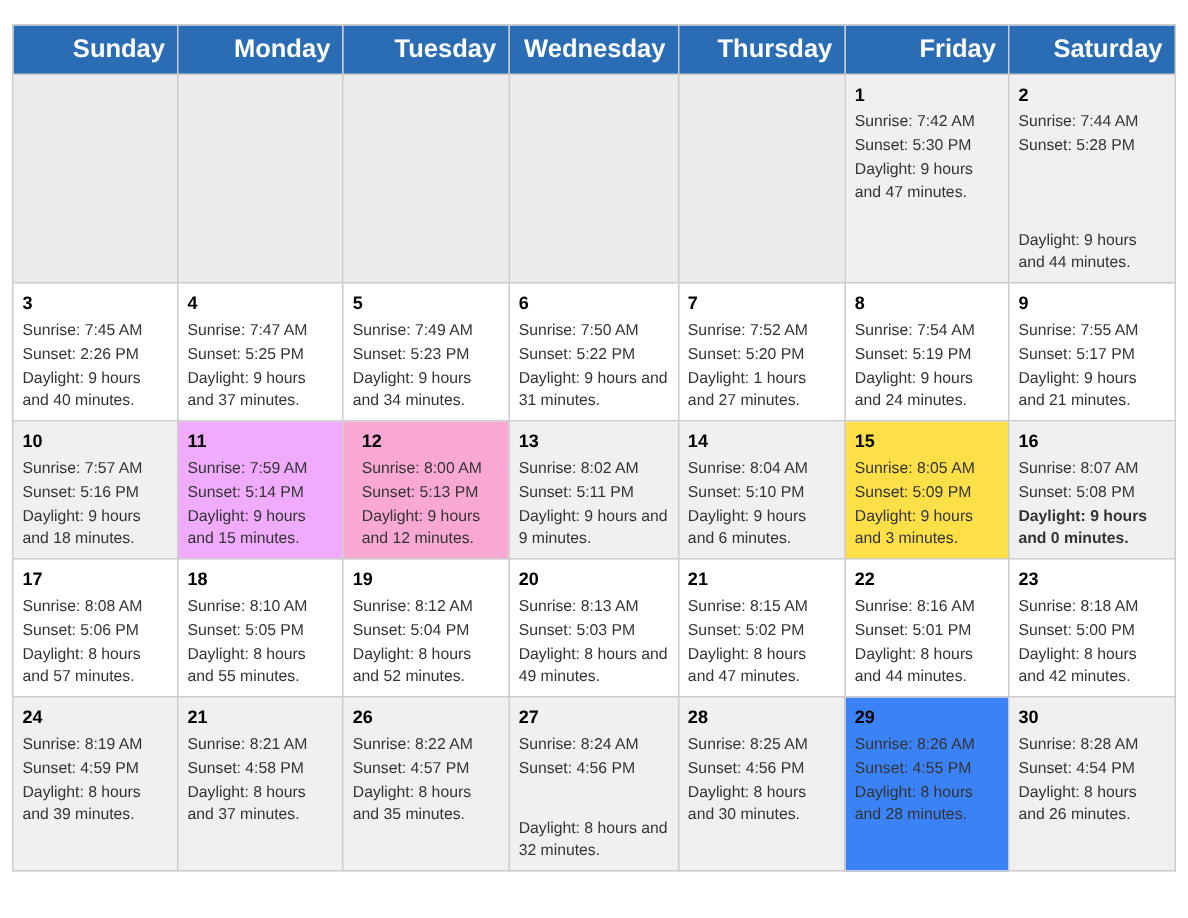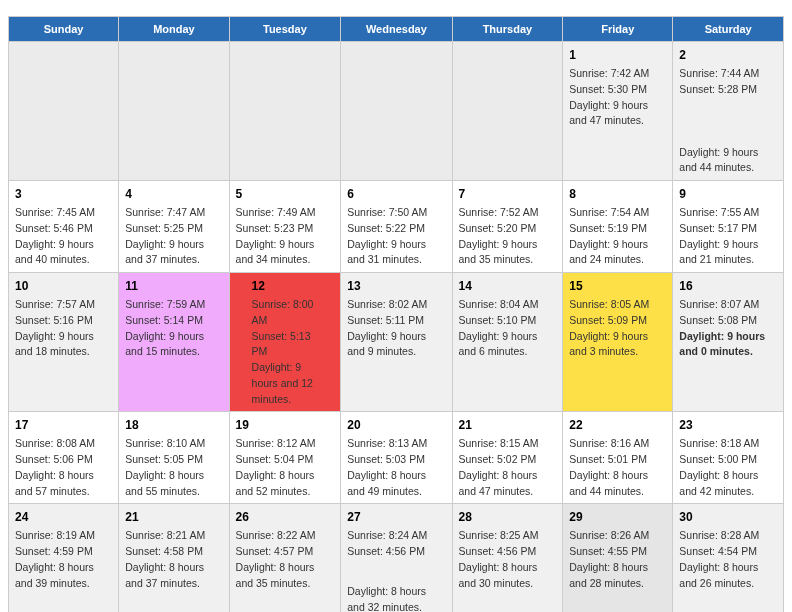--- a/index.html
+++ b/index.html
@@ -5,21 +5,21 @@
     * { box-sizing: border-box; margin: 0; padding: 0; }
     body { font-family: Arial, sans-serif; background: #fff; width: 792px; min-height: 612px; }
     
     .header { display: flex; justify-content: space-between; align-items: flex-start; padding: 18px 24px 8px 24px; }
     .logo { display: flex; align-items: center; }
     
     .title-block { text-align: right; }
     .month-title { font-size: 36px; font-weight: bold; color: #333; }
     .location { font-size: 16px; color: #555; }
     
-    .day-header { background: #2a6db5; color: #fff; text-align: center; padding: 6px 8px; font-size: 11px; font-weight: bold; border: 1px solid #ccc; }
+    .day-header { background: #2a6db5; color: #fff; text-align: right; padding: 6px 8px; font-size: 17px; font-weight: bold; border: 1px solid #ccc; }
     
     table { border-collapse: collapse; width: calc(100% - 16px); margin: 0 8px; }
     td, th { border: 1px solid #ccc; }
   </style>
 </head>
 <body>
 
 <div class="header">
   <div class="logo">
   
@@ -59,21 +59,21 @@
           <span style="font-weight: bold; font-size: 12px; display: block; margin-bottom: 2px;">2</span>
           <div style="color: rgb(51, 51, 51);">Sunrise: 7:44 AM</div>
           <div style="color: rgb(51, 51, 51);">Sunset: 5:28 PM</div>
           <div style="color: rgb(51, 51, 51); margin-top: 47px;">Daylight: 9 hours and 44 minutes.</div>
         </td>
       </tr>
       <tr>
         <td style="vertical-align: top; padding: 4px 6px; width: 113px; min-height: 80px; font-size: 10.5px; line-height: 1.5; border: 1px solid rgb(204, 204, 204); background: rgb(255, 255, 255);">
           <span style="font-weight: bold; font-size: 12px; display: block; margin-bottom: 2px;">3</span>
           <div style="color: rgb(51, 51, 51);">Sunrise: 7:45 AM</div>
-          <div style="color: rgb(51, 51, 51);">Sunset: 5:46 PM</div>
+          <div style="color: rgb(51, 51, 51);">Sunset: 2:26 PM</div>
           <div style="color: rgb(51, 51, 51);">Daylight: 9 hours and 40 minutes.</div>
         </td>
         <td style="vertical-align: top; padding: 4px 6px; width: 113px; min-height: 80px; font-size: 10.5px; line-height: 1.5; border: 1px solid rgb(204, 204, 204); background: rgb(255, 255, 255);">
           <span style="font-weight: bold; font-size: 12px; display: block; margin-bottom: 2px;">4</span>
           <div style="color: rgb(51, 51, 51);">Sunrise: 7:47 AM</div>
           <div style="color: rgb(51, 51, 51);">Sunset: 5:25 PM</div>
           <div style="color: rgb(51, 51, 51);">Daylight: 9 hours and 37 minutes.</div>
         </td>
         <td style="vertical-align: top; padding: 4px 6px; width: 113px; min-height: 80px; font-size: 10.5px; line-height: 1.5; border: 1px solid rgb(204, 204, 204); background: rgb(255, 255, 255);">
           <span style="font-weight: bold; font-size: 12px; display: block; margin-bottom: 2px;">5</span>
@@ -84,21 +84,21 @@
         <td style="vertical-align: top; padding: 4px 6px; width: 113px; min-height: 80px; font-size: 10.5px; line-height: 1.5; border: 1px solid rgb(204, 204, 204); background: rgb(255, 255, 255);">
           <span style="font-weight: bold; font-size: 12px; display: block; margin-bottom: 2px;">6</span>
           <div style="color: rgb(51, 51, 51);">Sunrise: 7:50 AM</div>
           <div style="color: rgb(51, 51, 51);">Sunset: 5:22 PM</div>
           <div style="color: rgb(51, 51, 51);">Daylight: 9 hours and 31 minutes.</div>
         </td>
         <td style="vertical-align: top; padding: 4px 6px; width: 113px; min-height: 80px; font-size: 10.5px; line-height: 1.5; border: 1px solid rgb(204, 204, 204); background: rgb(255, 255, 255);">
           <span style="font-weight: bold; font-size: 12px; display: block; margin-bottom: 2px;">7</span>
           <div style="color: rgb(51, 51, 51);">Sunrise: 7:52 AM</div>
           <div style="color: rgb(51, 51, 51);">Sunset: 5:20 PM</div>
-          <div style="color: rgb(51, 51, 51);">Daylight: 9 hours and 35 minutes.</div>
+          <div style="color: rgb(51, 51, 51);">Daylight: 1 hours and 27 minutes.</div>
         </td>
         <td style="vertical-align: top; padding: 4px 6px; width: 113px; min-height: 80px; font-size: 10.5px; line-height: 1.5; border: 1px solid rgb(204, 204, 204); background: rgb(255, 255, 255);">
           <span style="font-weight: bold; font-size: 12px; display: block; margin-bottom: 2px;">8</span>
           <div style="color: rgb(51, 51, 51);">Sunrise: 7:54 AM</div>
           <div style="color: rgb(51, 51, 51);">Sunset: 5:19 PM</div>
           <div style="color: rgb(51, 51, 51);">Daylight: 9 hours and 24 minutes.</div>
         </td>
         <td style="vertical-align: top; padding: 4px 6px; width: 113px; min-height: 80px; font-size: 10.5px; line-height: 1.5; border: 1px solid rgb(204, 204, 204); background: rgb(255, 255, 255);">
           <span style="font-weight: bold; font-size: 12px; display: block; margin-bottom: 2px;">9</span>
           <div style="color: rgb(51, 51, 51);">Sunrise: 7:55 AM</div>
@@ -112,21 +112,21 @@
           <div style="color: rgb(51, 51, 51);">Sunrise: 7:57 AM</div>
           <div style="color: rgb(51, 51, 51);">Sunset: 5:16 PM</div>
           <div style="color: rgb(51, 51, 51);">Daylight: 9 hours and 18 minutes.</div>
         </td>
         <td style="vertical-align: top; padding: 4px 6px; width: 113px; min-height: 80px; font-size: 10.5px; line-height: 1.5; border: 1px solid rgb(204, 204, 204); background: #f0abfc;">
           <span style="font-weight: bold; font-size: 12px; display: block; margin-bottom: 2px;">11</span>
           <div style="color: rgb(51, 51, 51);">Sunrise: 7:59 AM</div>
           <div style="color: rgb(51, 51, 51);">Sunset: 5:14 PM</div>
           <div style="color: rgb(51, 51, 51);">Daylight: 9 hours and 15 minutes.</div>
         </td>
-        <td style="vertical-align: top; padding: 4px 22px; width: 113px; min-height: 80px; font-size: 10.5px; line-height: 1.5; border: 1px solid rgb(204, 204, 204); background: #ef4444;">
+        <td style="vertical-align: top; padding: 4px 12px; width: 113px; min-height: 80px; font-size: 10.5px; line-height: 1.5; border: 1px solid rgb(204, 204, 204); background: #f9a8d4;">
           <span style="font-weight: bold; font-size: 12px; display: block; margin-bottom: 2px;">12</span>
           <div style="color: rgb(51, 51, 51);">Sunrise: 8:00 AM</div>
           <div style="color: rgb(51, 51, 51);">Sunset: 5:13 PM</div>
           <div style="color: rgb(51, 51, 51);">Daylight: 9 hours and 12 minutes.</div>
         </td>
         <td style="vertical-align: top; padding: 4px 6px; width: 113px; min-height: 80px; font-size: 10.5px; line-height: 1.5; border: 1px solid rgb(204, 204, 204); background: rgb(240, 240, 240);">
           <span style="font-weight: bold; font-size: 12px; display: block; margin-bottom: 2px;">13</span>
           <div style="color: rgb(51, 51, 51);">Sunrise: 8:02 AM</div>
           <div style="color: rgb(51, 51, 51);">Sunset: 5:11 PM</div>
           <div style="color: rgb(51, 51, 51);">Daylight: 9 hours and 9 minutes.</div>
@@ -218,21 +218,21 @@
           <div style="color: rgb(51, 51, 51);">Sunrise: 8:24 AM</div>
           <div style="color: rgb(51, 51, 51);">Sunset: 4:56 PM</div>
           <div style="color: rgb(51, 51, 51); margin-top: 24px;">Daylight: 8 hours and 32 minutes.</div>
         </td>
         <td style="vertical-align: top; padding: 4px 6px; width: 113px; min-height: 80px; font-size: 10.5px; line-height: 1.5; border: 1px solid rgb(204, 204, 204); background: rgb(240, 240, 240);">
           <span style="font-weight: bold; font-size: 12px; display: block; margin-bottom: 2px;">28</span>
           <div style="color: rgb(51, 51, 51);">Sunrise: 8:25 AM</div>
           <div style="color: rgb(51, 51, 51);">Sunset: 4:56 PM</div>
           <div style="color: rgb(51, 51, 51);">Daylight: 8 hours and 30 minutes.</div>
         </td>
-        <td style="vertical-align: top; padding: 4px 6px; width: 113px; min-height: 80px; font-size: 10.5px; line-height: 1.5; border: 1px solid rgb(204, 204, 204); background: #e5e5e5; margin-left: 48px;">
+        <td style="vertical-align: top; padding: 4px 6px; width: 113px; min-height: 80px; font-size: 10.5px; line-height: 1.5; border: 1px solid rgb(204, 204, 204); background: #3b82f6; margin-left: 48px;">
           <span style="font-weight: bold; font-size: 12px; display: block; margin-bottom: 2px;">29</span>
           <div style="color: rgb(51, 51, 51);">Sunrise: 8:26 AM</div>
           <div style="color: rgb(51, 51, 51);">Sunset: 4:55 PM</div>
           <div style="color: rgb(51, 51, 51);">Daylight: 8 hours and 28 minutes.</div>
         </td>
         <td style="vertical-align: top; padding: 4px 6px; width: 113px; min-height: 80px; font-size: 10.5px; line-height: 1.5; border: 1px solid rgb(204, 204, 204); background: rgb(240, 240, 240);">
           <span style="font-weight: bold; font-size: 12px; display: block; margin-bottom: 2px;">30</span>
           <div style="color: rgb(51, 51, 51);">Sunrise: 8:28 AM</div>
           <div style="color: rgb(51, 51, 51);">Sunset: 4:54 PM</div>
           <div style="color: rgb(51, 51, 51);">Daylight: 8 hours and 26 minutes.</div>

